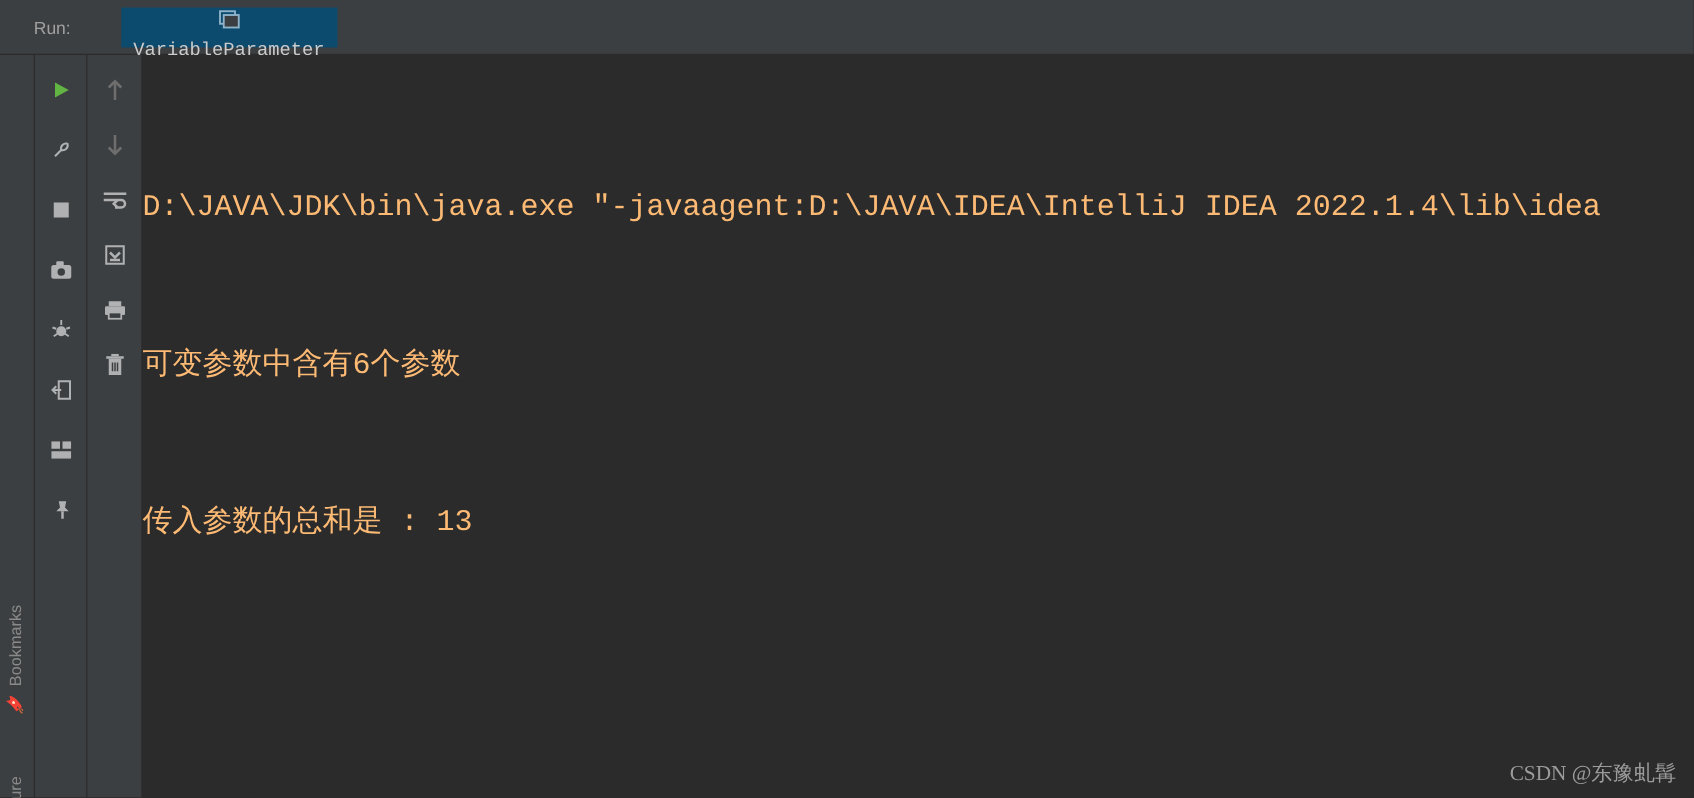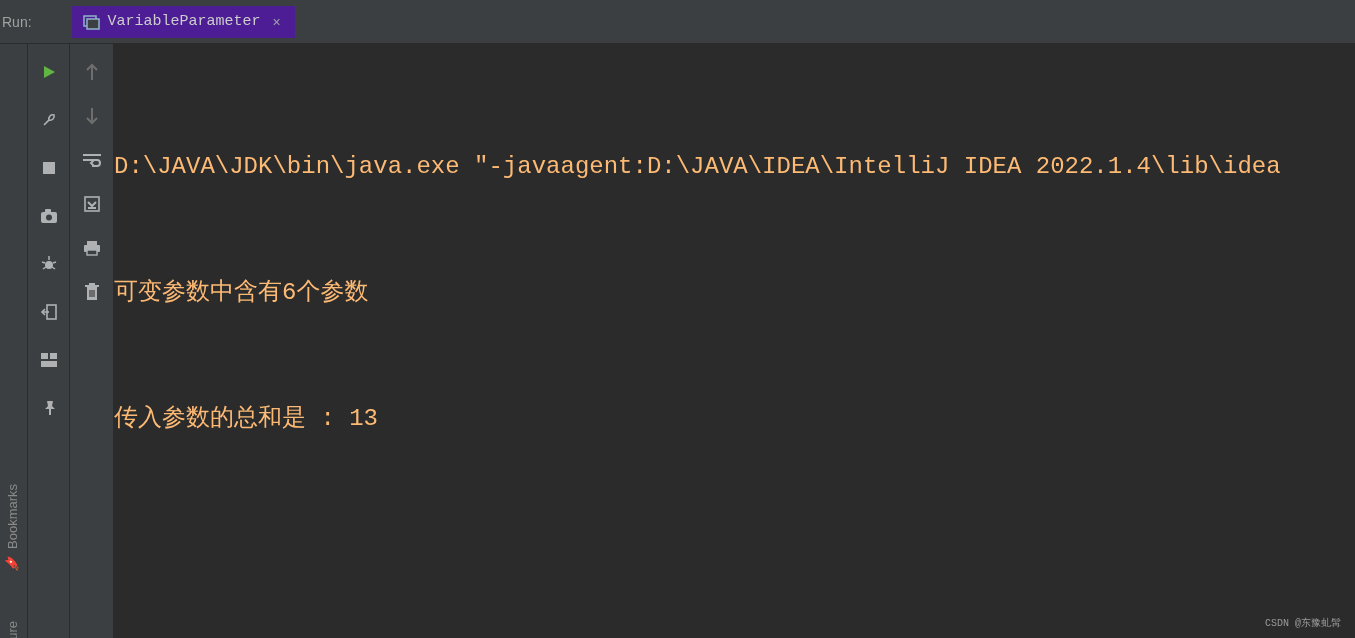--- a/index.html
+++ b/index.html
@@ -10,34 +10,35 @@
     color: #bbbbbb;
     overflow: hidden;
     position: relative;
   }
   .topbar {
     height: 44px;
     background: #3c3f41;
     border-bottom: 1px solid #2b2b2b;
     display: flex;
     align-items: center;
-    padding-left: 2px;
+    padding-left: 27px;
   }
   .topbar-label {
     color: #a0a0a0;
     font-size: 14px;
     margin-right: 40px;
   }
   .tab {
     display: flex;
     align-items: center;
     gap: 8px;
     padding: 0 10px;
     height: 32px;
-    background: #4c1d95;
+    background: #0c4a6e;
+    flex-direction: column;
   }
   .tab-icon svg { display: block; }
   .tab-label { color: #cccccc; font-size: 15px; font-family: "Consolas","Courier New",monospace; }
   .tab-close { color: #a0a0a0; font-size: 14px; padding: 0 4px; cursor: pointer; }
   .main {
     display: flex;
     height: calc(100% - 44px);
   }
   .left-side {
     width: 28px;
@@ -93,22 +94,22 @@
     line-height: 42px;
     color: #fdba74;
     overflow: hidden;
     white-space: pre;
   }
   .console .line { padding-left: 0; }
   .watermark {
     position: absolute;
     right: 14px; bottom: 8px;
     color: #9b9b9b;
-    font-size: 10px;
-    font-family: Liberation Mono, monospace;
+    font-size: 17px;
+    font-family: Liberation Serif, serif;
   }
 </style>
 </head>
 <body>
 
 <div class="topbar">
   <span class="topbar-label">Run:</span>
   <div class="tab">
     <span class="tab-icon">
       <svg width="18" height="18" viewBox="0 0 18 18">

